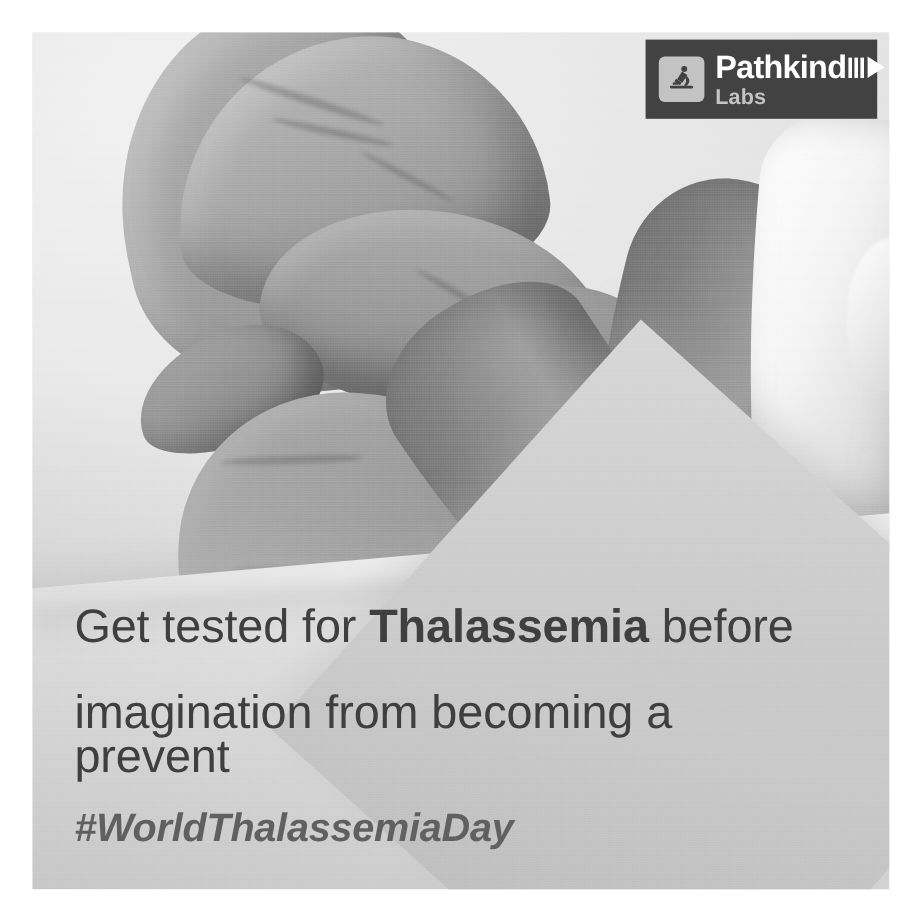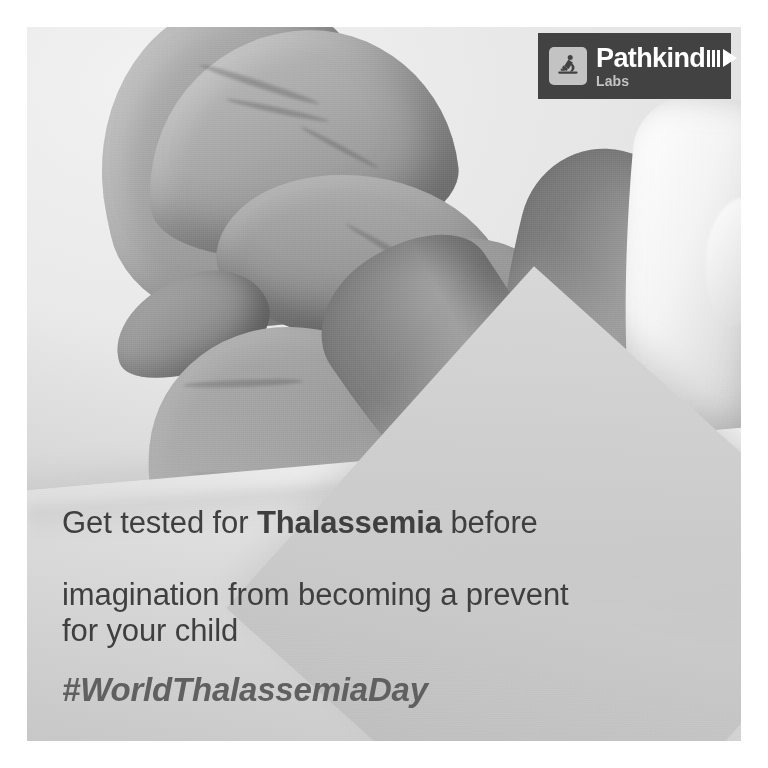--- a/index.html
+++ b/index.html
@@ -261,36 +261,36 @@
   }
   .logo-tri {
     width: 0; height: 0;
     border-top: 9px solid transparent;
     border-bottom: 9px solid transparent;
     border-left: 14px solid #ffffff;
     margin-left: 1px;
   }
   .logo-sub {
     color: #f8c519;
-    font-size: 14px;
+    font-size: 18px;
     font-weight: bold;
     margin-top: 2px;
     letter-spacing: .1px;
   }
 
   
   .copy {
     position: absolute;
     left: 35px;
     top: 478px;
     width: 600px;
   }
   .headline {
     color: #1e4470;
-    font-size: 31px;
+    font-size: 39px;
     line-height: 36px;
     font-weight: normal;
     margin: 0;
     letter-spacing: -.1px;
   }
   .headline b { font-weight: bold; }
   .hashtag {
     color: #0f766e;
     font-size: 33px;
     font-weight: bold;
@@ -361,18 +361,18 @@
               <i></i>
               <i></i>
             </span>
           <span class="logo-tri"></span>
         </div>
         <div class="logo-sub">Labs</div>
       </div>
     </div>
 
     <div class="copy">
-      <p class="headline"><span>Get tested for </span><b>Thalassemia</b><span> before</span><br><br><span>imagination from becoming a prevent</span><br><span>for your child</span></p>
+      <p class="headline"><span>Get tested for </span><b>Thalassemia</b><span> before</span><br><br><span>imagination from becoming a prevent</span><br></p>
       <p class="hashtag">#WorldThalassemiaDay</p>
     </div>
 
   </div>
 </div>
 
 </body></html>

